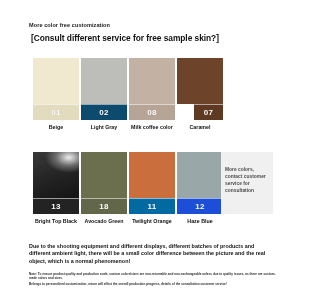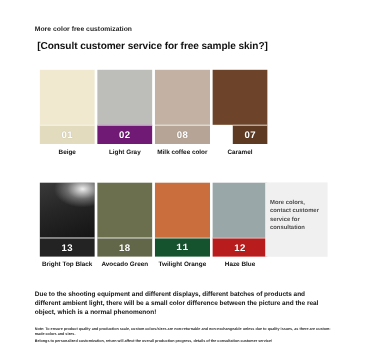--- a/index.html
+++ b/index.html
@@ -157,36 +157,36 @@
   .fineprint p { margin: 0; }
   .fineprint p + p { margin-top: 1.6px; }
 </style>
 </head>
 <body>
 
 <div class="page">
 
   <div class="kicker">More color free customization</div>
 
-  <div class="headline">[Consult customer service for free sample skin?]</div>
+  <div class="headline">[Consult different service for free sample skin?]</div>
 
   <div class="grid row1" id="row1">
       <div class="cell">
         <div class="chip">
           <div class="face" style="background: rgb(240, 233, 207);"></div>
           <div class="band" style="background: rgb(226, 219, 190);">
             <span class="num">01</span>
           </div>
         </div>
         <div class="caption">Beige</div>
       </div>
       <div class="cell">
         <div class="chip">
           <div class="face" style="background: rgb(189, 189, 186);"></div>
-          <div class="band" style="background: #701a75; align-items: center;">
+          <div class="band" style="background: #0c4a6e; align-items: center;">
             <span class="num">02</span>
           </div>
         </div>
         <div class="caption">Light Gray</div>
       </div>
       <div class="cell">
         <div class="chip">
           <div class="face" style="background: rgb(195, 178, 164);"></div>
           <div class="band" style="background: rgb(182, 165, 150);">
             <span class="num">08</span>
@@ -219,30 +219,30 @@
           <div class="face" style="background: rgb(107, 111, 78);"></div>
           <div class="band" style="background: rgb(99, 103, 73);">
             <span class="num">18</span>
           </div>
         </div>
         <div class="caption">Avocado Green</div>
       </div>
       <div class="cell">
         <div class="chip">
           <div class="face" style="background: rgb(202, 110, 62);"></div>
-          <div class="band" style="background: #14532d; font-family: Liberation Mono, monospace;">
+          <div class="band" style="background: #0369a1;">
             <span class="num">11</span>
           </div>
         </div>
         <div class="caption">Twilight Orange</div>
       </div>
       <div class="cell">
         <div class="chip">
           <div class="face" style="background: rgb(154, 167, 169);"></div>
-          <div class="band" style="background: #b91c1c;">
+          <div class="band" style="background: #1d4ed8;">
             <span class="num">12</span>
           </div>
         </div>
         <div class="caption">Haze Blue</div>
       </div>
     </div>
 
   <div class="info-panel">
     <div class="info-box">
       <div class="info-text">More colors, contact customer service for consultation</div>

